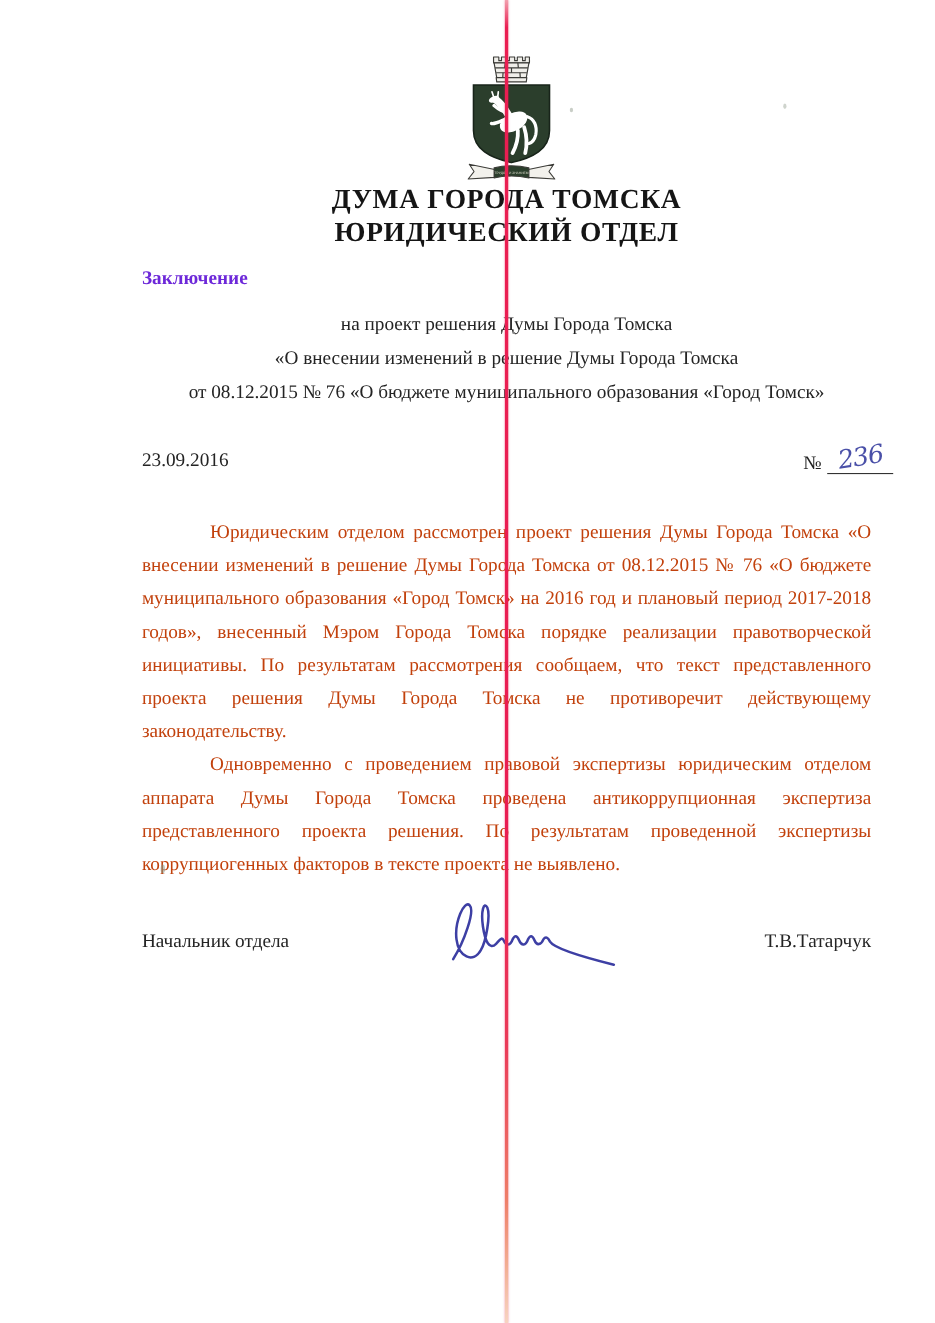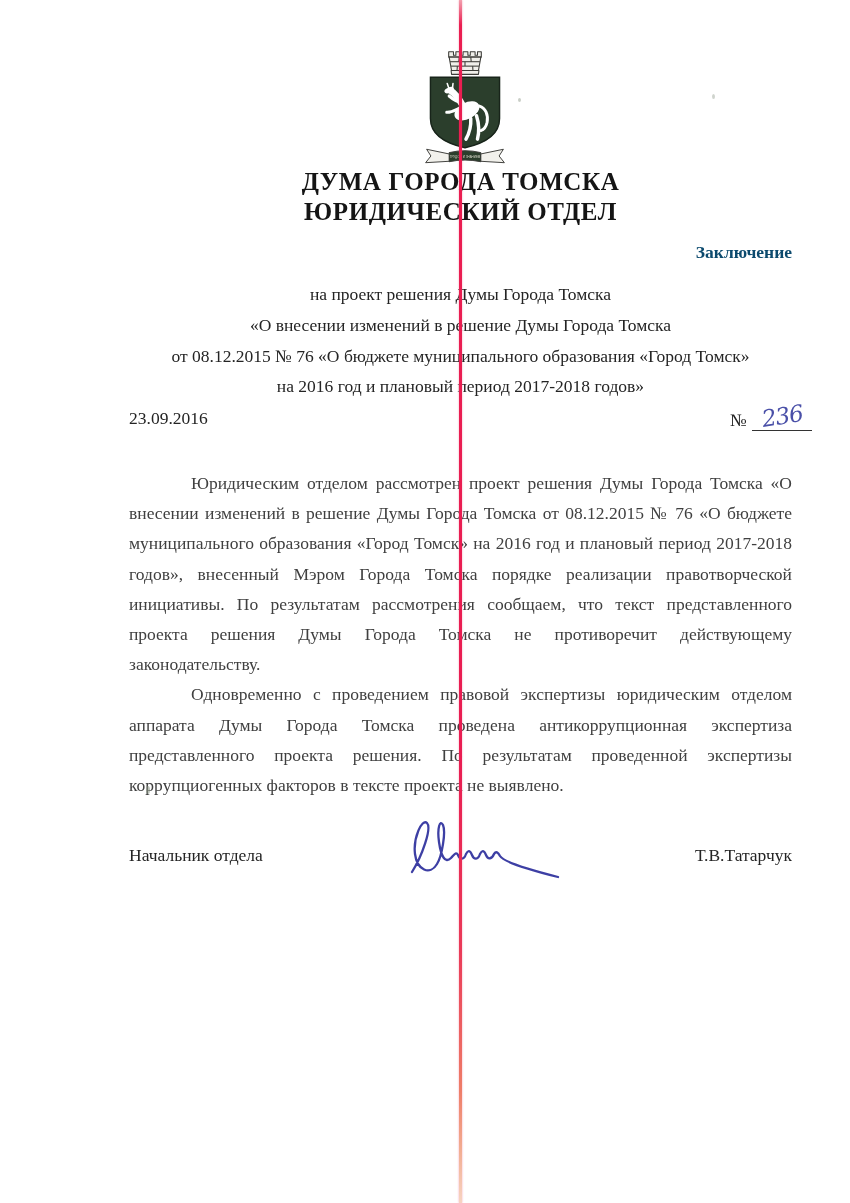--- a/index.html
+++ b/index.html
@@ -21,38 +21,38 @@
   }
 
   
   .emblem{position:absolute;left:417px;top:47px;width:96px;height:121px;z-index:2;}
 
   .org{position:absolute;left:129px;width:663px;text-align:center;
        font-weight:bold;font-size:25px;letter-spacing:.6px;color:#151515;}
   .org1{top:168px;}
   .org2{top:198px;}
 
-  .doc-title{position:absolute;left:129px;top:242px;width:663px;text-align:right;
-       font-weight:bold;font-size:17.5px;color:#0c4a6e;}
+  .doc-title{position:absolute;left:129px;top:242px;width:663px;text-align:left;
+       font-weight:bold;font-size:17.5px;color:#6d28d9;}
 
   .subtitles{position:absolute;left:109px;top:279px;width:703px;text-align:center;
        font-size:17.5px;line-height:30.8px;color:#242424;}
 
   .date-row{position:absolute;left:129px;top:404px;width:683px;font-size:17.5px;color:#242424;}
   .date{position:absolute;left:0;top:4px;}
   .number-block{position:absolute;right:0;top:0;white-space:nowrap;}
   .num-label{font-size:17.5px;color:#222;vertical-align:bottom;}
   .num-underline{display:inline-block;width:60px;border-bottom:1.8px solid #333;
        margin-left:5px;text-align:center;height:26px;vertical-align:bottom;}
   .num-value{display:inline-block;font-style:italic;font-size:23px;color:#4a50a8;
        transform:rotate(-9deg) translateY(-1px);letter-spacing:-1px;
        font-family:"DejaVu Serif",serif;}
 
   .body-text{position:absolute;left:129px;top:468px;width:663px;
-       font-size:17.5px;line-height:30.2px;text-align:justify;color:#404040;}
+       font-size:17.5px;line-height:30.2px;text-align:justify;color:#c2410c;}
   .body-text p{margin:0;text-indent:62px;}
 
   .speck{position:absolute;border-radius:50%;background:#8a9585;filter:blur(.6px);z-index:1;}
   .speck-a{left:146px;top:786px;width:4px;height:8px;opacity:.55;}
   .speck-b{left:518px;top:98px;width:3px;height:4px;opacity:.45;}
   .speck-c{left:712px;top:94px;width:3px;height:5px;opacity:.4;}
 
   .sig-row{position:absolute;left:129px;top:845px;width:663px;font-size:17.5px;color:#242424;}
   .sig-title{position:absolute;left:0;top:0;}
   .sig-name{position:absolute;right:0;top:0;margin-left:28px;}
@@ -102,21 +102,20 @@
 
   <div class="org org1">ДУМА ГОРОДА ТОМСКА</div>
   <div class="org org2">ЮРИДИЧЕСКИЙ ОТДЕЛ</div>
 
   <div class="doc-title">Заключение</div>
 
   <div class="subtitles">
     <div>на проект решения Думы Города Томска</div>
     <div>«О внесении изменений в решение Думы Города Томска</div>
     <div>от 08.12.2015 № 76 «О бюджете муниципального образования «Город Томск»</div>
-    <div>на 2016 год и плановый период 2017-2018 годов»</div>
   </div>
 
   <div class="date-row">
     <span class="date">23.09.2016</span>
     <span class="number-block">
       <span class="num-label">№</span><span class="num-underline"><span class="num-value">236</span></span>
     </span>
   </div>
 
   <div class="body-text">

